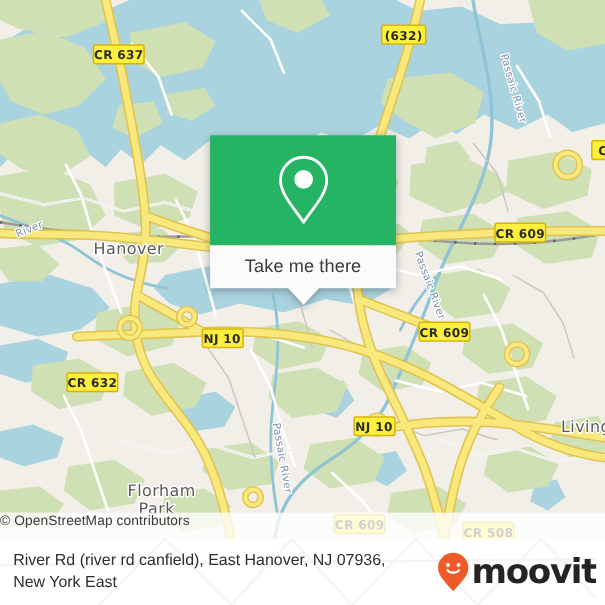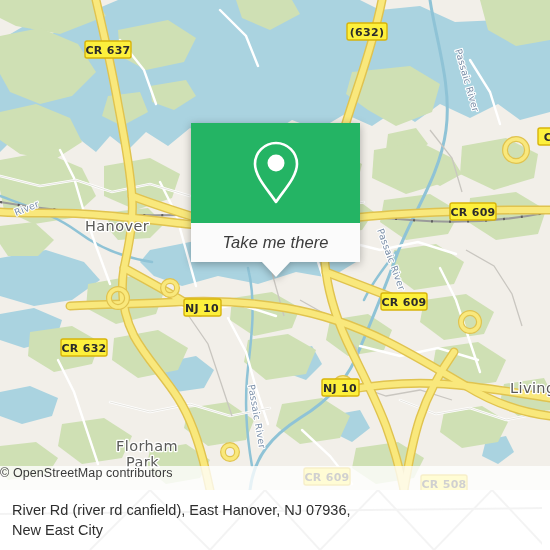--- a/index.html
+++ b/index.html
@@ -113,21 +113,20 @@
     align-items: center;
     justify-content: center;
   }
   .popup-white {
     width: 100%;
     height: 39px;
     background: #fbfbfb;
     display: flex;
     align-items: center;
     justify-content: center;
-    font-style: italic;
   }
   .popup-white span {
     font-family: "Liberation Sans", sans-serif;
     font-size: 16.5px;
     color: #3b3b3b;
     letter-spacing: 0.1px;
   }
   .popup-tail {
     position: absolute;
     left: 50%;
@@ -479,18 +478,27 @@
         <path d="M378,0 L434,60"></path>
         <path d="M434,60 L492,0"></path>
         <path d="M492,0 L548,60"></path>
         <path d="M0,24 L550,18"></path>
       </g>
     </svg>
     <div class="footer-inner">
       <div class="footer-text">
         <span>River Rd (river rd canfield), East Hanover, NJ 07936,</span>
         <br>
-        <span>New East City</span>
+        <span>New York East</span>
+      </div>
+      <div class="moovit-logo">
+        <svg width="30" height="38" viewBox="0 0 30 38">
+          <path d="M15 1.5 C7.3 1.5 1.2 7.6 1.2 15.3 C1.2 23.5 10 30 15 36.5 C20 30 28.8 23.5 28.8 15.3 C28.8 7.6 22.7 1.5 15 1.5 Z" fill="#ee5b28"></path>
+          <circle cx="10.2" cy="12.6" r="1.75" fill="#ffffff"></circle>
+          <circle cx="19.8" cy="12.6" r="1.75" fill="#ffffff"></circle>
+          <path d="M9.8 17.4 C11.6 20.4 18.4 20.4 20.2 17.4" stroke="#ffffff" stroke-width="2" fill="none" stroke-linecap="round"></path>
+        </svg>
+        <span class="moovit-word">moovit</span>
       </div>
     </div>
   </div>
 
 </div>
 
 </body></html>

